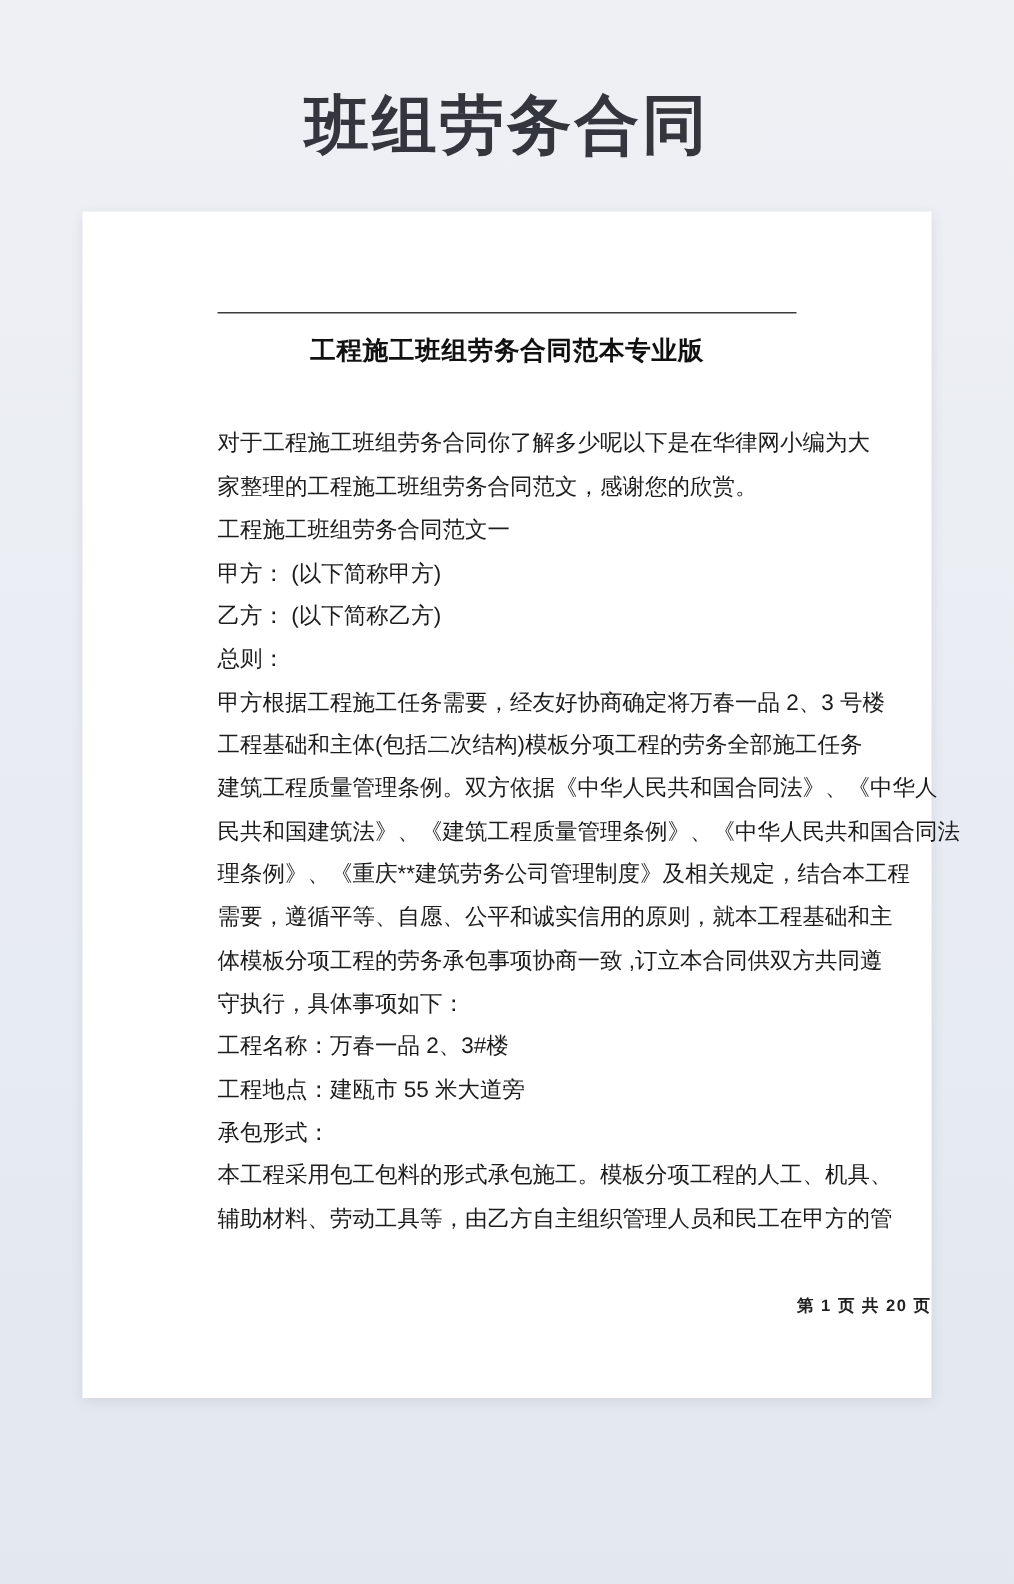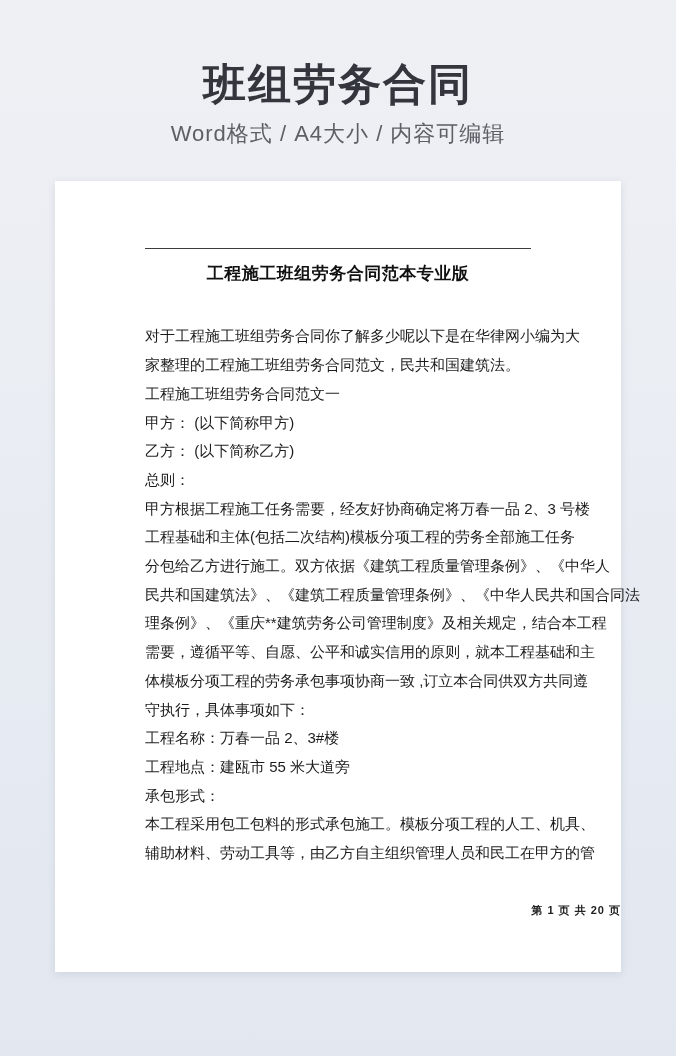--- a/index.html
+++ b/index.html
@@ -76,37 +76,36 @@
     letter-spacing: 1px;
   }
 </style>
 </head>
 <body>
 
 <div class="viewport">
 
   <div class="header">
     <div class="hero-title">班组劳务合同</div>
-    <div class="hero-subtitle">Word格式 / A4大小 / 内容可编辑</div>
   </div>
 
   <div class="sheet">
     <div class="sheet-inner">
       <div class="doc-rule"></div>
       <div class="doc-title">工程施工班组劳务合同范本专业版</div>
       <div class="doc-body">
         <div class="doc-line">对于工程施工班组劳务合同你了解多少呢以下是在华律网小编为大</div>
-        <div class="doc-line">家整理的工程施工班组劳务合同范文，民共和国建筑法。</div>
+        <div class="doc-line">家整理的工程施工班组劳务合同范文，感谢您的欣赏。</div>
         <div class="doc-line">工程施工班组劳务合同范文一</div>
         <div class="doc-line">甲方： (以下简称甲方)</div>
         <div class="doc-line">乙方： (以下简称乙方)</div>
         <div class="doc-line">总则：</div>
         <div class="doc-line">甲方根据工程施工任务需要，经友好协商确定将万春一品 2、3 号楼</div>
         <div class="doc-line">工程基础和主体(包括二次结构)模板分项工程的劳务全部施工任务</div>
-        <div class="doc-line">分包给乙方进行施工。双方依据《建筑工程质量管理条例》、《中华人</div>
+        <div class="doc-line">建筑工程质量管理条例。双方依据《中华人民共和国合同法》、《中华人</div>
         <div class="doc-line">民共和国建筑法》、《建筑工程质量管理条例》、《中华人民共和国合同法</div>
         <div class="doc-line">理条例》、《重庆**建筑劳务公司管理制度》及相关规定，结合本工程</div>
         <div class="doc-line">需要，遵循平等、自愿、公平和诚实信用的原则，就本工程基础和主</div>
         <div class="doc-line">体模板分项工程的劳务承包事项协商一致 ,订立本合同供双方共同遵</div>
         <div class="doc-line">守执行，具体事项如下：</div>
         <div class="doc-line">工程名称：万春一品 2、3#楼</div>
         <div class="doc-line">工程地点：建瓯市 55 米大道旁</div>
         <div class="doc-line">承包形式：</div>
         <div class="doc-line">本工程采用包工包料的形式承包施工。模板分项工程的人工、机具、</div>
         <div class="doc-line">辅助材料、劳动工具等，由乙方自主组织管理人员和民工在甲方的管</div>

